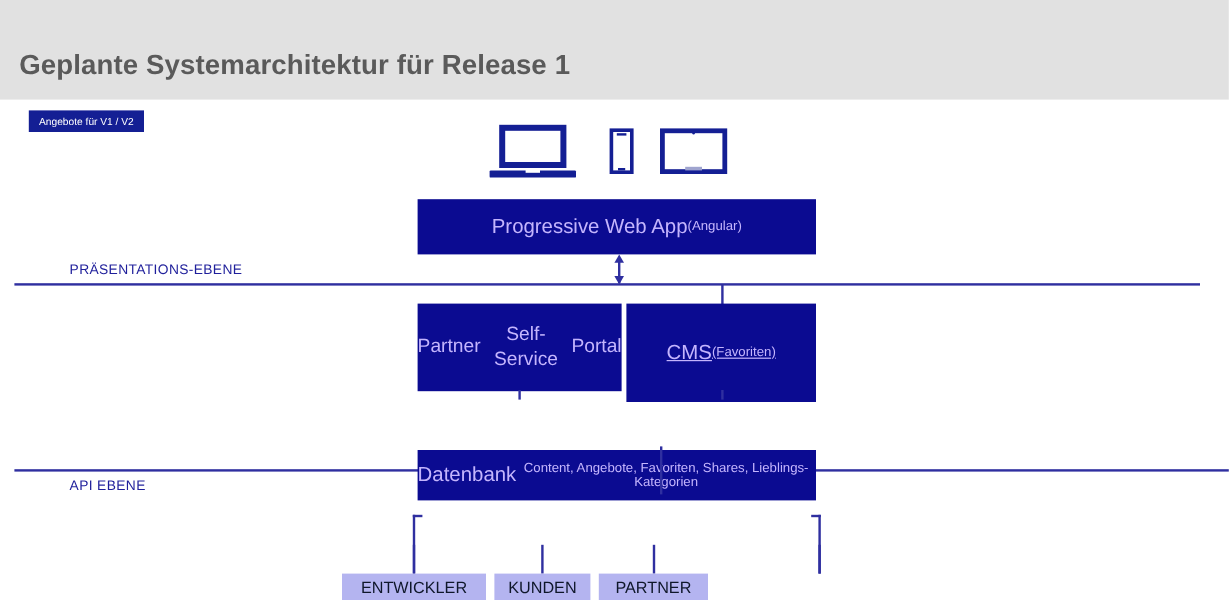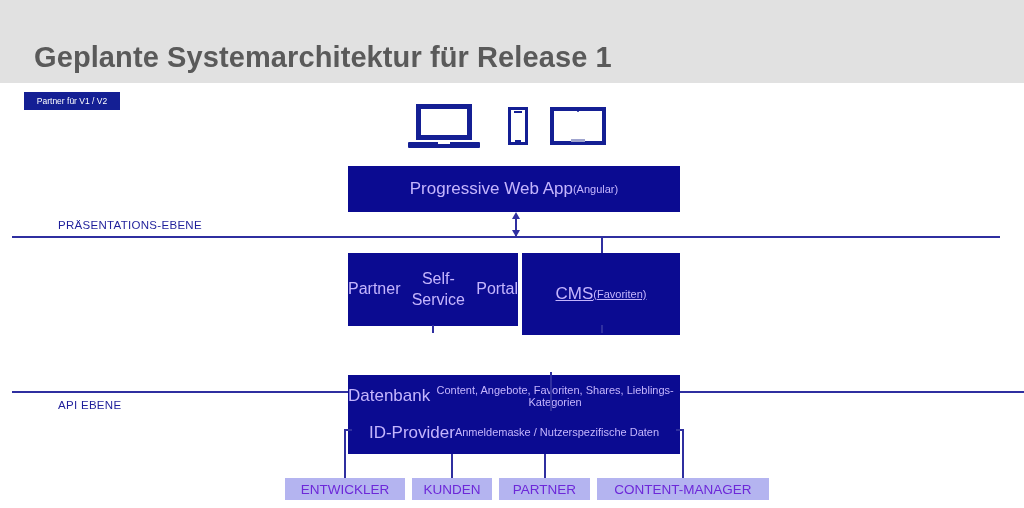--- a/index.html
+++ b/index.html
@@ -24,23 +24,23 @@
   .header-band {
     position: absolute;
     left: 0;
     top: 0;
     width: 1024px;
     height: 83px;
     background: #e1e1e1;
   }
   .header-title {
     position: absolute;
-    left: 34px;
+    left: 16px;
     top: 41px;
-    font-size: 29px;
+    font-size: 23px;
     font-weight: bold;
     color: #5a5a5a;
     letter-spacing: 0.1px;
     white-space: nowrap;
   }
 
   
   .badge {
     position: absolute;
     left: 24px;
@@ -174,21 +174,21 @@
   #box-pwa        { left: 348px; top: 166px; width: 332px; height: 46px; }
   #box-portal     { left: 348px; top: 253px; width: 170px; height: 73px; }
   #box-cms        { left: 522px; top: 253px; width: 158px; height: 82px; text-decoration: underline; }
   #box-db         { left: 348px; top: 331px; width: 332px; height: 42px; margin-top: 44px; }
   #box-idp        { left: 348px; top: 411px; width: 332px; height: 43px; }
 
   
   .role-chip {
     position: absolute;
     background: #b4b4f0;
-    color: #6d28d9;
+    color: #0f172a;
     font-size: 13.5px;
     display: flex;
     align-items: center;
     justify-content: center;
     white-space: nowrap;
     height: 22px;
     top: 478px;
   }
   #role-0 { left: 285px; width: 120px; }
   #role-1 { left: 412px; width: 80px; }
@@ -237,21 +237,21 @@
   #vl-role-3 { left: 682px; top: 454px; width: 2px; height: 24px; }
 </style>
 </head>
 <body>
 
 <div id="stage">
 
   <div class="header-band"></div>
   <div class="header-title">Geplante Systemarchitektur für Release 1</div>
 
-  <div class="badge">Partner für V1 / V2</div>
+  <div class="badge">Angebote für V1 / V2</div>
 
   <div class="layer-line" id="line-presentation"></div>
   <div class="layer-line" id="line-api"></div>
 
   <div class="layer-label" id="label-presentation">PRÄSENTATIONS-EBENE</div>
   <div class="layer-label" id="label-api">API EBENE</div>
 
   <div class="devices">
     <div class="dev laptop-screen"></div>
     <div class="dev laptop-base"></div>
@@ -292,33 +292,28 @@
   <div class="vline" id="vl-cms-db"></div>
 
   <div class="box" id="box-db">
     <div class="title">Datenbank</div>
     <div class="sub">Content, Angebote, Favoriten, Shares, Lieblings-Kategorien</div>
   </div>
 
   <div class="vline" id="vl-db-api"></div>
   <div class="vline" id="vl-api-idp"></div>
 
-  <div class="box" id="box-idp">
-    <div class="title">ID-Provider</div>
-    <div class="sub">Anmeldemaske / Nutzerspezifische Daten</div>
-  </div>
 
   <div class="hline" id="bracket-l-top"></div>
   <div class="hline" id="bracket-r-top"></div>
   <div class="vline" id="bracket-left"></div>
   <div class="vline" id="bracket-right"></div>
 
   <div class="vline" id="vl-role-0"></div>
   <div class="vline" id="vl-role-1"></div>
   <div class="vline" id="vl-role-2"></div>
   <div class="vline" id="vl-role-3"></div>
 
   <div class="role-chip" id="role-0">ENTWICKLER</div>
   <div class="role-chip" id="role-1">KUNDEN</div>
   <div class="role-chip" id="role-2">PARTNER</div>
-  <div class="role-chip" id="role-3">CONTENT-MANAGER</div>
 
 </div>
 
 </body></html>

